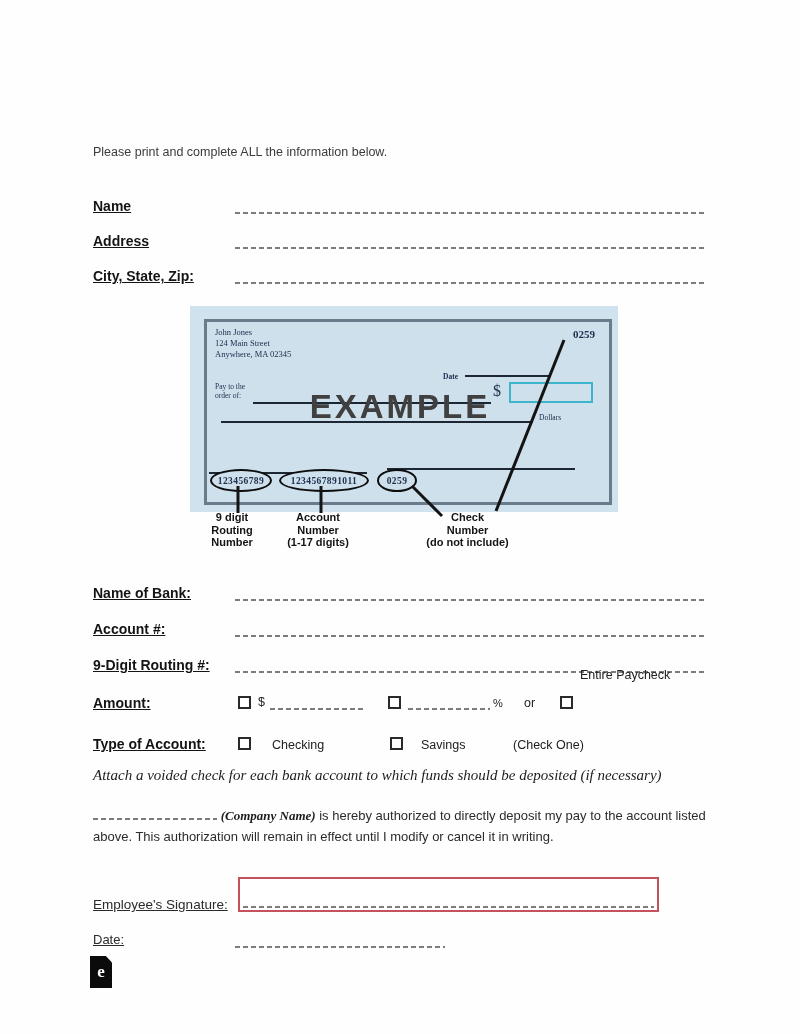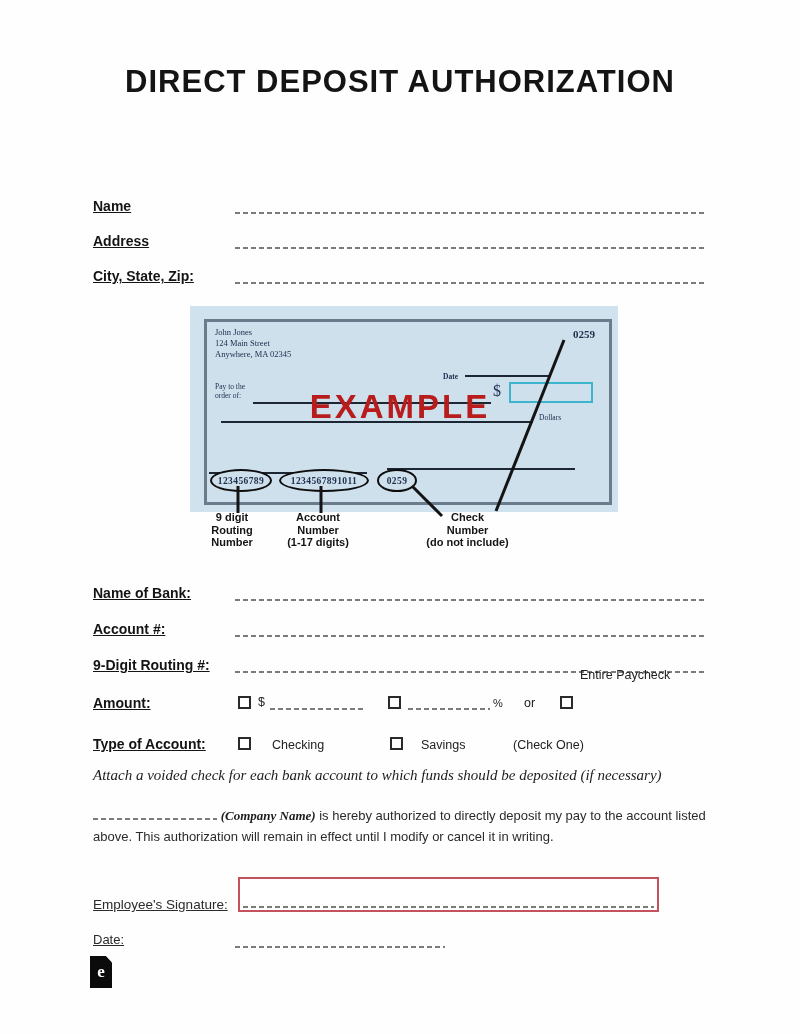--- a/index.html
+++ b/index.html
@@ -27,39 +27,39 @@
   .chk{left:14px;top:13px;width:402px;height:180px;border:3px solid #6a7c8b;
        box-sizing:content-box;background:#cde0ec;font-family:"Liberation Serif",serif;color:#22304f;}
   .chk .ln{position:absolute;height:2px;background:#1d2733;}
   .payer{left:8px;top:5px;font-size:8.5px;line-height:1.3;}
   .chknum{right:14px;top:6px;font-size:11px;font-weight:bold;}
   .cdate{left:236px;top:50px;font-size:7.5px;font-weight:bold;}
   .payto{left:8px;top:60px;font-size:7.5px;line-height:1.25;}
   .dsign{left:286px;top:60px;font-size:16px;}
   .amtbox{left:302px;top:60px;width:84px;height:21px;border:2px solid #3cb4cc;box-sizing:border-box;}
   .wm{left:88px;top:66px;width:210px;text-align:center;font-family:"Liberation Sans",sans-serif;
-      font-size:33px;font-weight:bold;color:#b91c1c;letter-spacing:3px;}
+      font-size:33px;font-weight:bold;color:#404040;letter-spacing:3px;}
   .dollars{left:332px;top:91px;font-size:7.5px;}
   .oval{position:absolute;top:147px;height:23px;border:2.5px solid #0e0e0e;border-radius:50%;
         background:#cde0ec;display:flex;align-items:center;justify-content:center;
         font-weight:bold;font-size:9.5px;letter-spacing:0.4px;box-sizing:border-box;z-index:3;}
   .figlbl{top:205px;font-size:11px;font-weight:bold;line-height:1.15;text-align:center;
           color:#141414;font-family:"Liberation Sans",sans-serif;}
   .connector{left:0;top:0;width:428px;height:250px;z-index:4;pointer-events:none;}
   .logo{left:90px;top:956px;width:22px;height:32px;background:#0b0b0b;
         clip-path:polygon(0 0,72% 0,100% 20%,100% 100%,0 100%);
         display:flex;align-items:center;justify-content:center;
         color:#fff;font-weight:bold;font-size:17px;font-family:"Liberation Serif",serif;}
 </style>
 </head>
 <body>
 
 <div class="page">
 
-  <div class="abs title">DIRECT DEPOSIT AUTHORIZATION</div>
+  <div class="abs intro">Please print and complete ALL the information below.</div>
 
   <div class="abs flabel" style="left:93px;top:198px">Name</div>
   <div class="abs dash" style="left:235px;top:212px;width:470px"></div>
 
   <div class="abs flabel" style="left:93px;top:233px">Address</div>
   <div class="abs dash" style="left:235px;top:247px;width:470px"></div>
 
   <div class="abs flabel" style="left:93px;top:268px">City, State, Zip:</div>
   <div class="abs dash" style="left:235px;top:282px;width:470px"></div>
 

